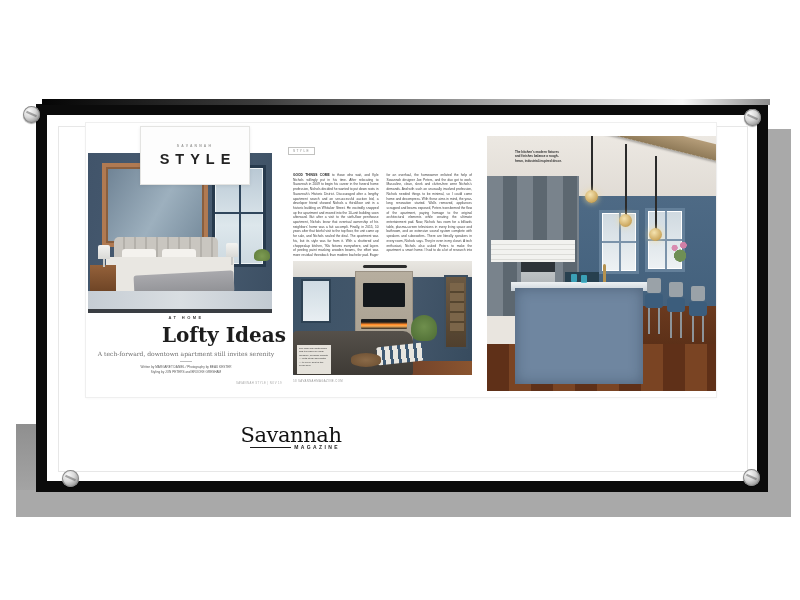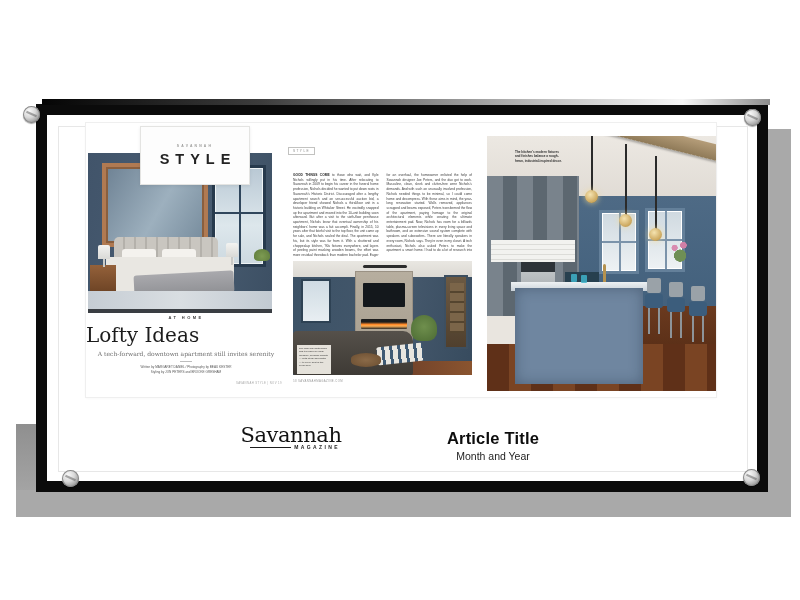--- a/index.html
+++ b/index.html
@@ -50,22 +50,22 @@
   .bd-lamp{width:12px;height:14px;background:linear-gradient(#f3f3f1,#d9d9d6);border-radius:2px 2px 0 0;}
   .bd-lamp::after{content:"";position:absolute;left:5px;top:14px;width:2px;height:8px;background:#c9c9c6;}
   .bd-plant{right:2px;top:96px;width:16px;height:12px;background:radial-gradient(circle at 50% 60%,#7d9b52,#5d7a3a);border-radius:50% 50% 30% 30%;}
 
   .style-card{left:54px;top:3px;width:108px;height:57px;background:#fdfdfd;
           border:1px solid #e4e4e2;box-shadow:0 1px 3px rgba(0,0,0,.08);text-align:center;}
   .style-kicker{margin-top:17px;font-size:3.4px;letter-spacing:2.2px;color:#9a9a98;font-weight:700;}
   .style-title{margin-top:3px;font-size:14.5px;letter-spacing:6px;text-indent:6px;color:#232323;font-weight:600;}
 
   .lp-kicker{left:0;top:192px;width:200px;text-align:center;font-size:4px;letter-spacing:2.4px;color:#3d3d3d;font-weight:700;}
-  .lp-title{left:0;top:200px;width:200px;text-align:left;font-family:"DejaVu Serif","Liberation Serif",serif;
-            font-size:20px;color:#1c1c1c;font-weight:400;}
+  .lp-title{left:0;top:200px;width:200px;text-align:right;font-family:"DejaVu Serif","Liberation Serif",serif;
+            font-size:20px;color:#1c1c1c;font-weight:700;}
   .lp-sub{left:0;top:227px;width:200px;text-align:center;font-family:"DejaVu Serif","Liberation Serif",serif;
             font-size:6px;color:#6f6f6f;}
   .lp-rule{left:94px;top:238px;width:12px;height:1px;background:#bdbdbd;}
   .lp-credit1{left:0;top:242px;width:200px;text-align:center;font-size:3.1px;color:#5a5a5a;}
   .lp-credit2{left:0;top:247px;width:200px;text-align:center;font-size:3.1px;color:#5a5a5a;}
   .lp-footer{left:0;top:258px;width:196px;text-align:right;font-size:2.8px;letter-spacing:.4px;color:#a9a9a9;}
 
   
   .mp-tag{left:202px;top:24px;padding:1px 4px;border:1px solid #c2c2c0;font-size:3.2px;
           letter-spacing:1.4px;color:#8b8b89;}
@@ -239,18 +239,14 @@
     </div>
   </div>
 
   <div class="abs logo-block">
     <div class="logo-word">Savannah</div>
     <div class="logo-subrow">
       <div class="logo-rule"></div>
       <div class="logo-sub">MAGAZINE</div>
     </div>
   </div>
-  <div class="abs title-block">
-    <div class="article-title">Article Title</div>
-    <div class="article-date">Month and Year</div>
-  </div>
 
 </div>
 
 </body></html>

